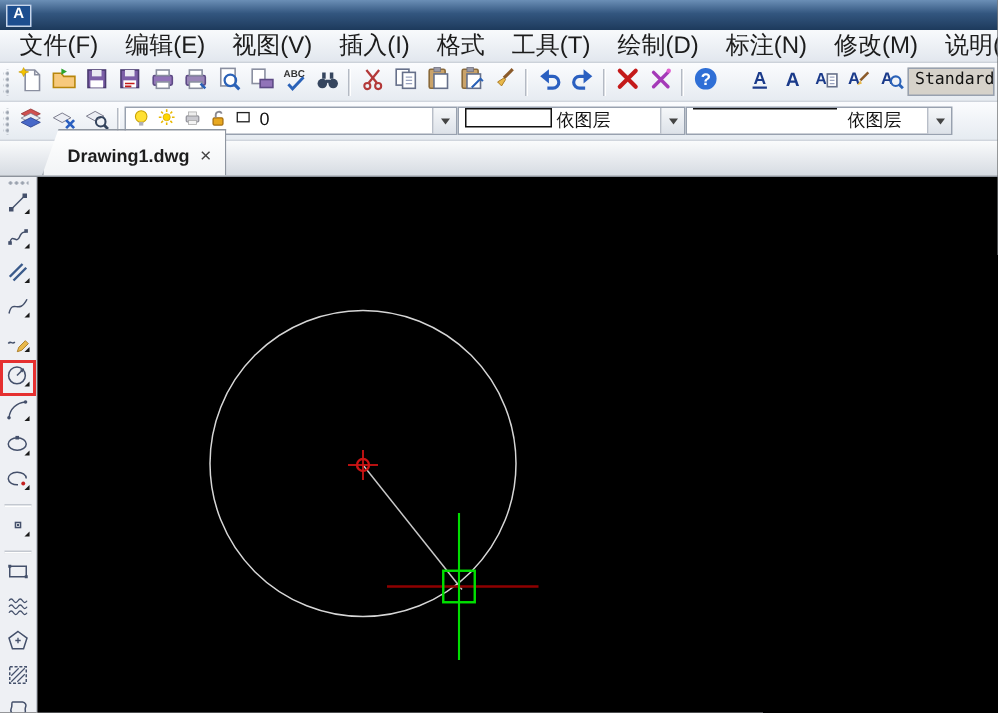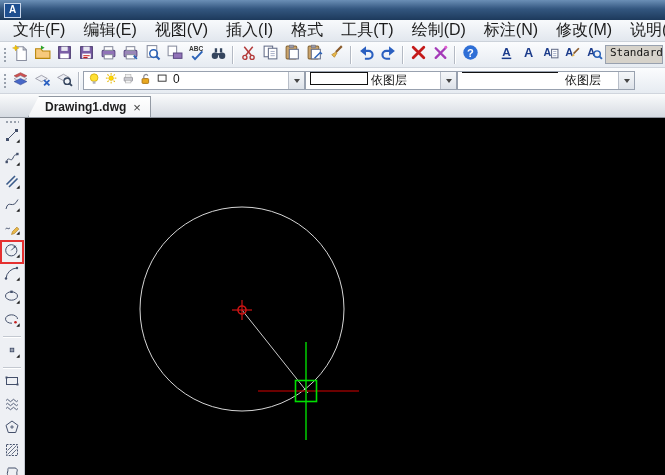--- a/index.html
+++ b/index.html
@@ -27,21 +27,21 @@
   .combo .arrow{margin-left:auto;width:15px;align-self:stretch;background:linear-gradient(#f5f7f9,#dde2e9);border-left:1px solid #b8bec8;display:flex;align-items:center;justify-content:center;}
   .combo .arrow i{width:0;height:0;border-left:3px solid transparent;border-right:3px solid transparent;border-top:4px solid #444;}
   .combo.sunken{background:#d6d2ca;font-family:"DejaVu Sans Mono",monospace;font-size:11px;padding:0 4px;}
   .mini-ic{width:14px;height:14px;flex:0 0 14px;}
   .mini-ic svg{width:14px;height:14px;}
   .swatch-rect{width:56px;height:11px;border:1px solid #111;background:#fff;flex:0 0 auto;}
   .swatch-line{width:96px;height:1px;background:#111;flex:0 0 auto;margin-right:4px;}
 
   
   .tabbar{height:23px;flex:0 0 23px;background:linear-gradient(#fafbfc,#d6dbe2);border-bottom:1px solid #8d939c;display:flex;align-items:flex-end;padding-left:28px;}
-  .tab{height:20px;background:linear-gradient(#ffffff,#f2f4f6);border:1px solid #8f96a0;border-bottom:none;display:flex;align-items:center;padding:0 9px 0 16px;font-size:12px;font-weight:bold;color:#1e1e1e;clip-path:polygon(11px 0,100% 0,100% 100%,0 100%);gap:7px;}
+  .tab{height:20px;background:linear-gradient(#ffffff,#f2f4f6);border:1px solid #8f96a0;border-bottom:none;display:flex;padding:10px 9px 0 16px;font-size:12px;font-weight:bold;color:#1e1e1e;clip-path:polygon(11px 0,100% 0,100% 100%,0 100%);gap:7px;}
   .tab-close{font-weight:normal;color:#444;font-size:13px;line-height:1;}
 
   
   .main{flex:1;display:flex;min-height:0;}
   .sidebar{width:24px;flex:0 0 24px;background:#eef0f4;border-right:1px solid #c2c7cf;display:flex;flex-direction:column;align-items:center;padding-top:2px;overflow:hidden;box-sizing:content-box;}
   .shandle{width:14px;height:4px;margin:0 0 3px;flex:0 0 auto;background-image:radial-gradient(circle,#99a1ad 1px,transparent 1.2px);background-size:4px 4px;}
   .tool{width:20px;height:20px;flex:0 0 20px;margin-bottom:3px;display:flex;align-items:center;justify-content:center;}
   .tool svg{width:16px;height:16px;}
   .tool.hl{outline:2px solid var(--hl,#e53030);outline-offset:0px;}
   .ssep{width:18px;height:1px;flex:0 0 1px;background:#c3c8d0;border-bottom:1px solid #fff;margin:2px 0 4px;}

